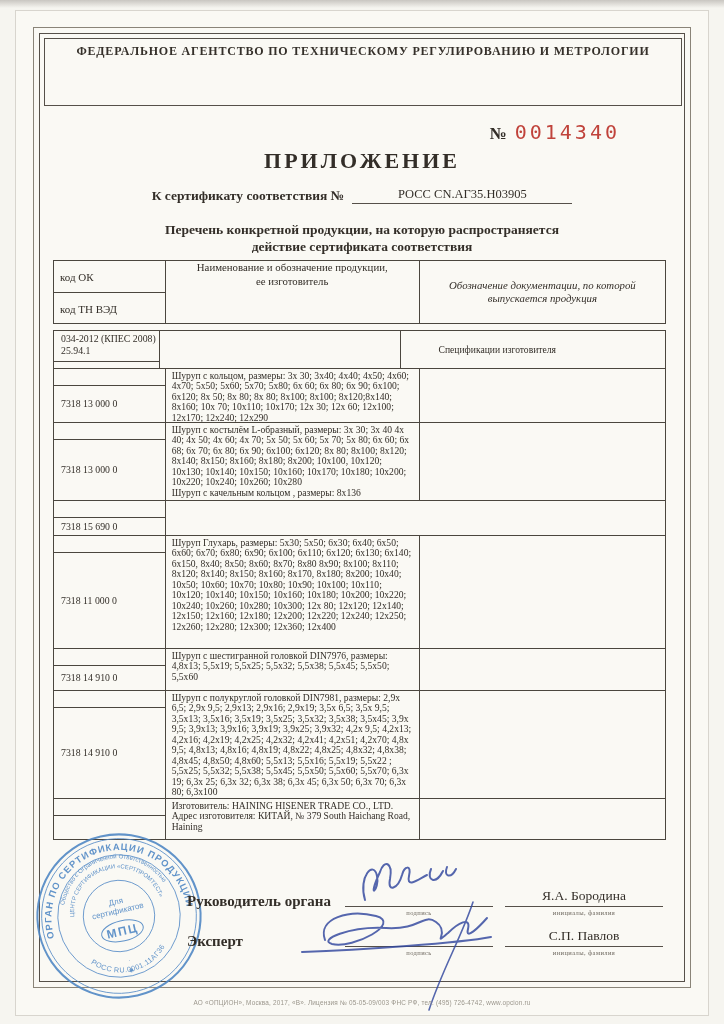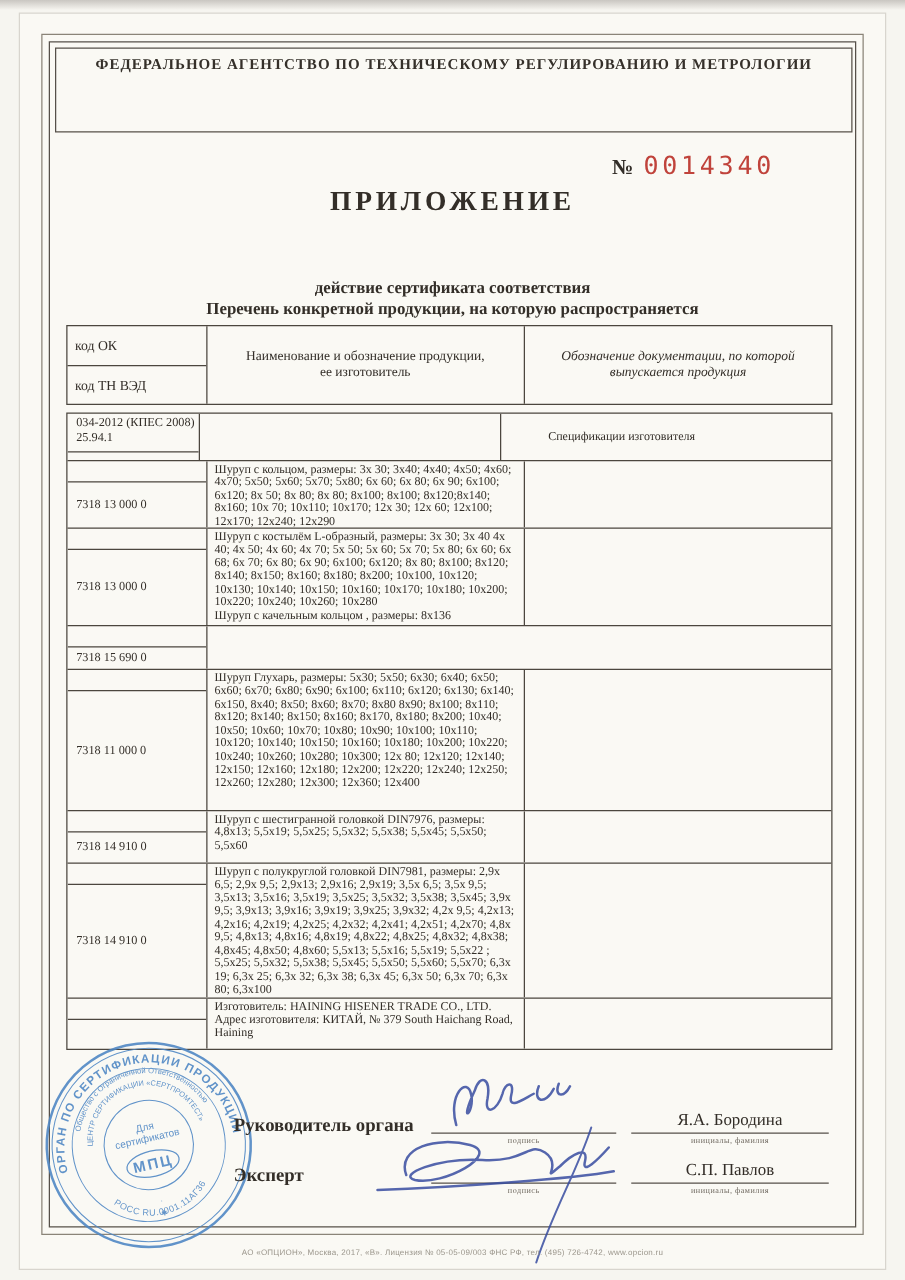--- a/index.html
+++ b/index.html
@@ -29,21 +29,21 @@
   .subtitle{position:absolute;top:221px;left:0;right:0;text-align:center;
         font-size:13.5px;font-weight:bold;line-height:17px;}
 
   
   .thead{position:absolute;left:53px;top:260px;width:613px;height:64px;border:1px solid #4b463e;
         display:flex;box-sizing:border-box;}
   .thead .hc1{width:112px;border-right:1px solid #4b463e;box-sizing:border-box;}
   .hc1 > div{height:32px;box-sizing:border-box;display:flex;align-items:center;padding-left:6px;font-size:11px;}
   .hc1 .top{border-bottom:1px solid #4b463e;}
   .thead .hc2{width:255px;border-right:1px solid #4b463e;box-sizing:border-box;
-        display:flex;align-items:center;justify-content:center;text-align:center;}
+        display:flex;justify-content:center;text-align:center;}
   .thead .hc3{width:246px;display:flex;align-items:center;justify-content:center;text-align:center;box-sizing:border-box;}
   .hc2 > div{width:200px;font-size:10.8px;line-height:13.5px;}
   .hc3 > div{width:216px;font-size:10.8px;line-height:13.5px;font-style:italic;}
 
   .tbody{position:absolute;left:53px;top:330px;width:613px;border:1px solid #4b463e;box-sizing:border-box;}
   .trow{display:flex;border-bottom:1px solid #4b463e;box-sizing:border-box;overflow:hidden;}
   .trow:last-child{border-bottom:none;}
   .c-code{position:relative;width:112px;border-right:1px solid #4b463e;box-sizing:border-box;
         font-size:9.8px;overflow:hidden;}
   .c-code .off{position:absolute;left:0;right:0;top:16px;border-top:1px solid #4b463e;}
@@ -80,24 +80,28 @@
   <div class="header-box">
     <div class="h2">ФЕДЕРАЛЬНОЕ АГЕНТСТВО ПО ТЕХНИЧЕСКОМУ РЕГУЛИРОВАНИЮ И МЕТРОЛОГИИ</div>
   </div>
 
   <div class="blank-number">
     <span class="no-sign">№</span><span class="no-digits">0014340</span>
   </div>
 
   <div class="doc-title">ПРИЛОЖЕНИЕ</div>
 
+  <div class="cert-line">
+    <span class="cert-label">К сертификату соответствия №</span>
+    <span class="cert-num">РОСС CN.АГ35.H03905</span>
+  </div>
 
   <div class="subtitle">
+    <div>Перечень конкретной продукции,  на которую распространяется</div>
     <div>действие сертификата соответствия</div>
-    <div>Перечень конкретной продукции,  на которую распространяется</div>
   </div>
 
   <div class="thead">
     <div class="hc1">
       <div class="top">код ОК</div>
       <div>код ТН ВЭД</div>
     </div>
     <div class="hc2">
       <div>Наименование и обозначение продукции, ее изготовитель</div>
     </div>

